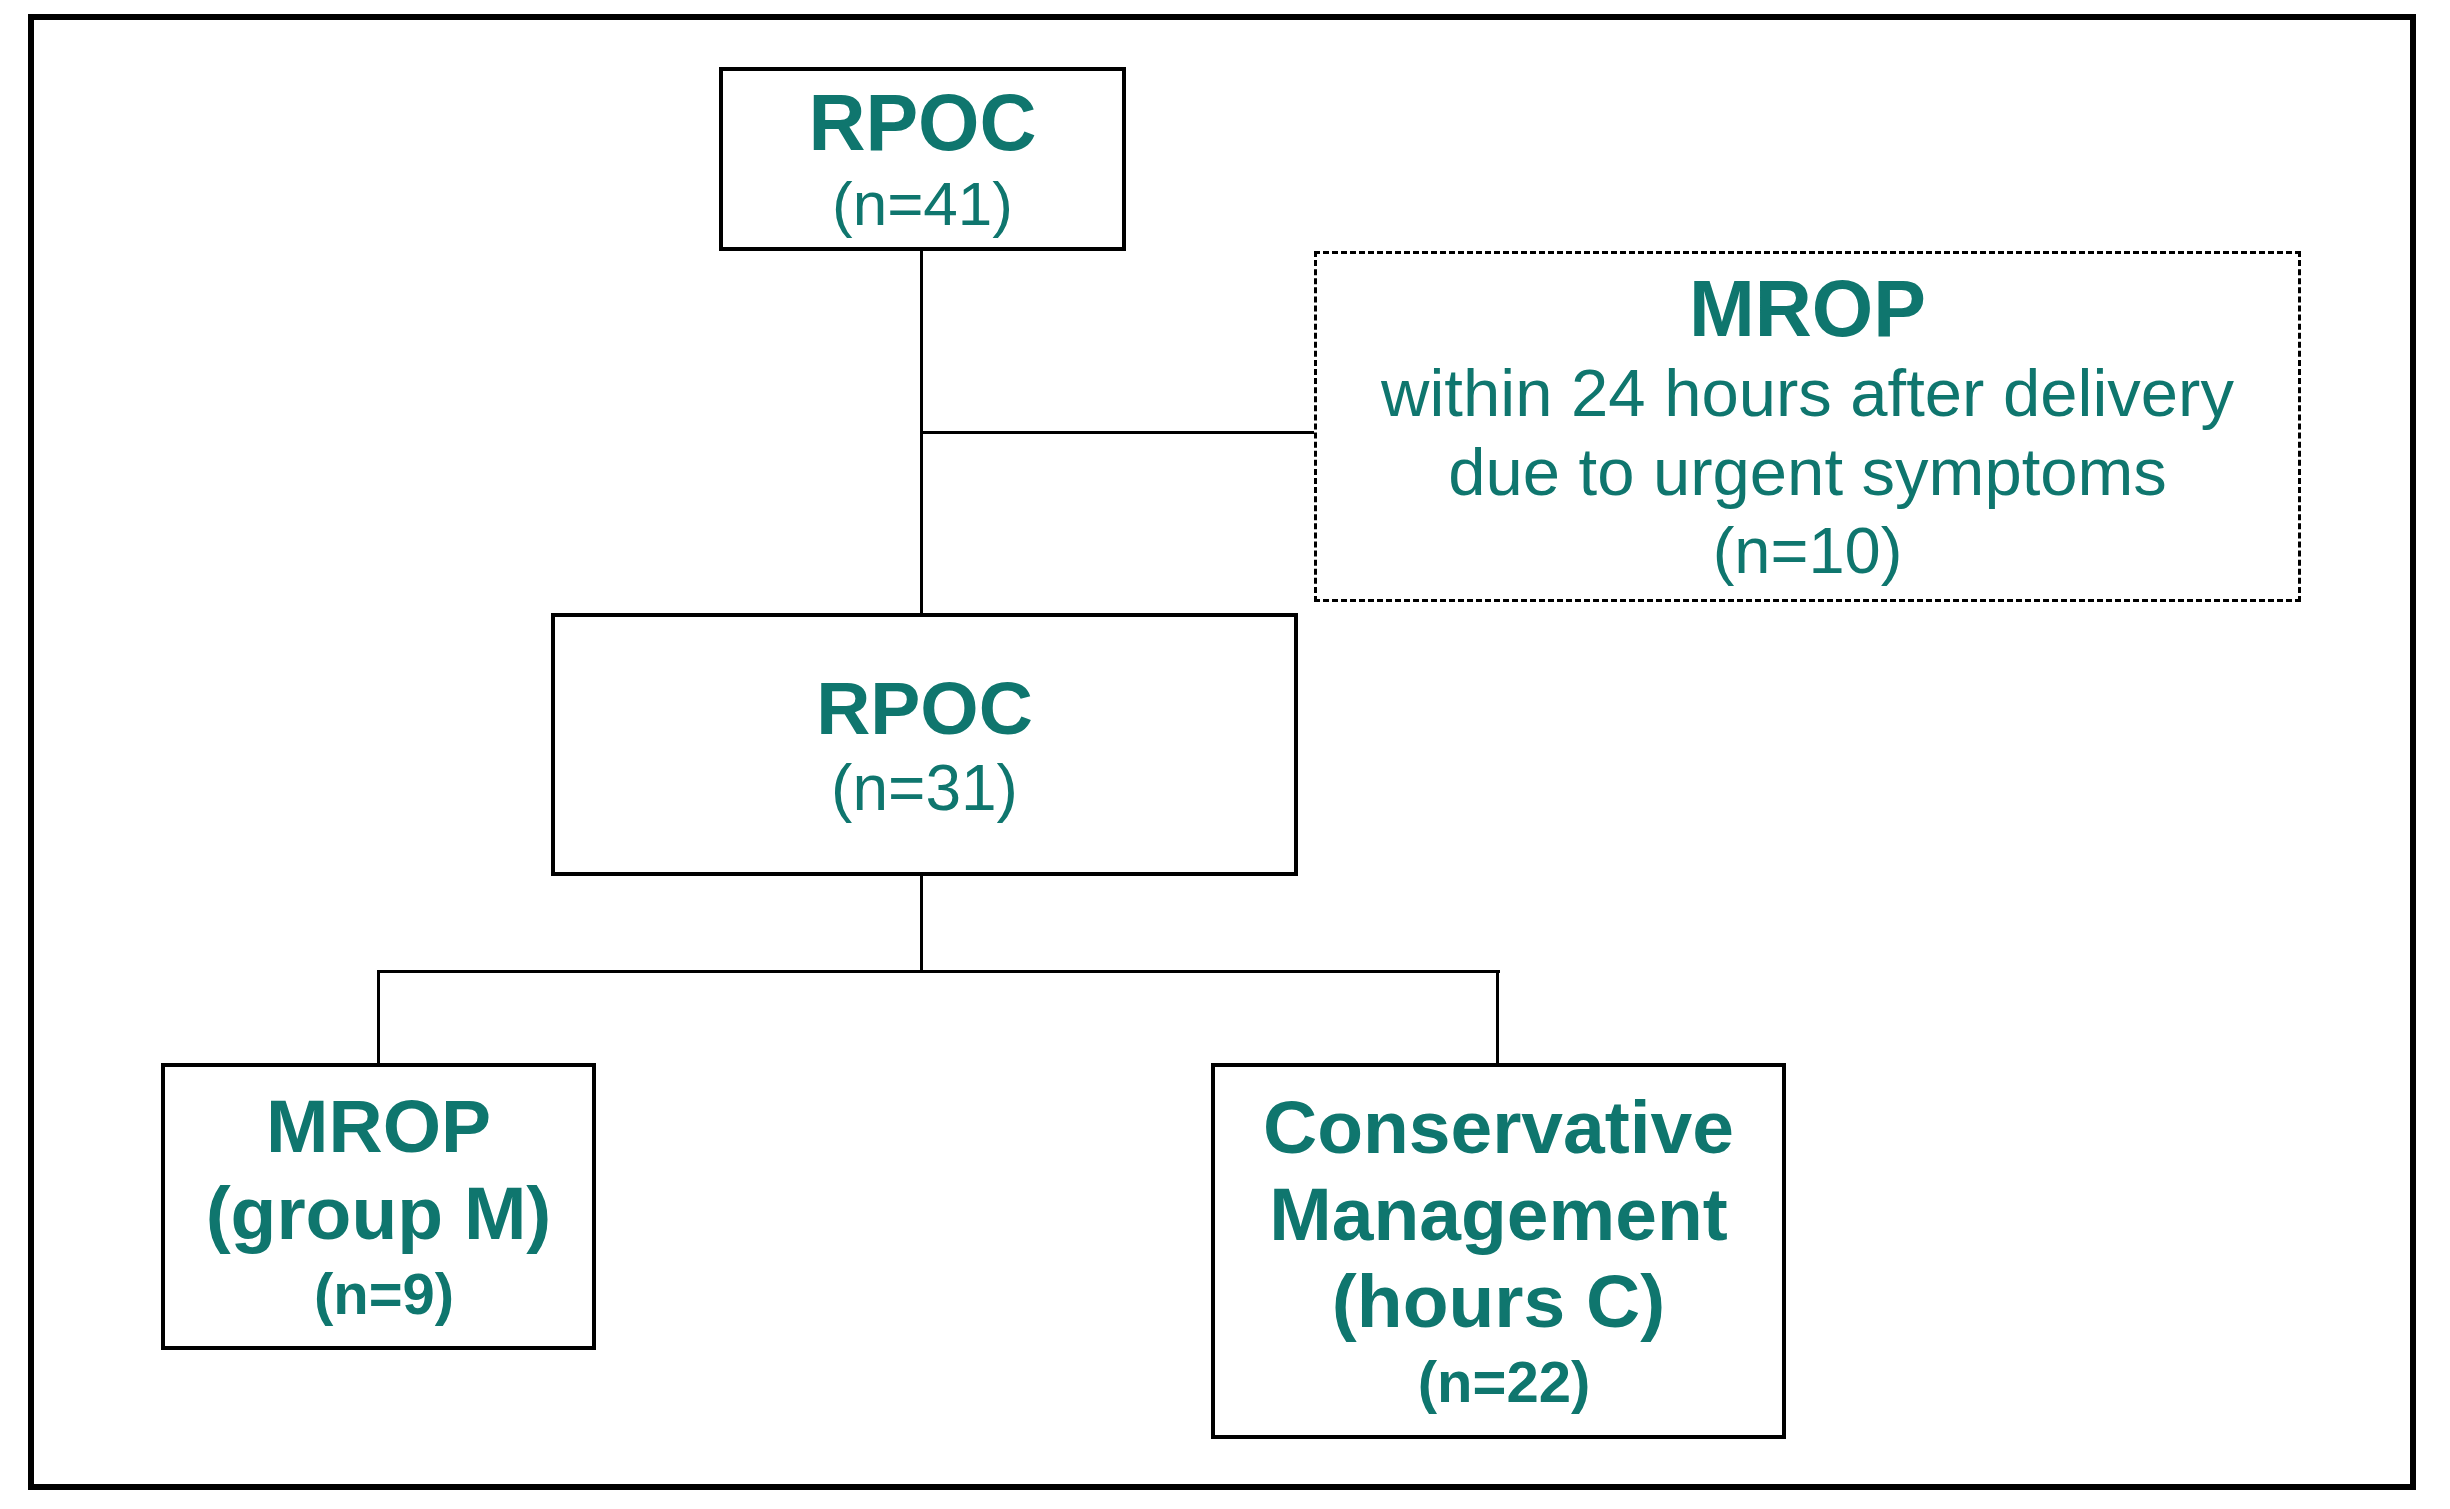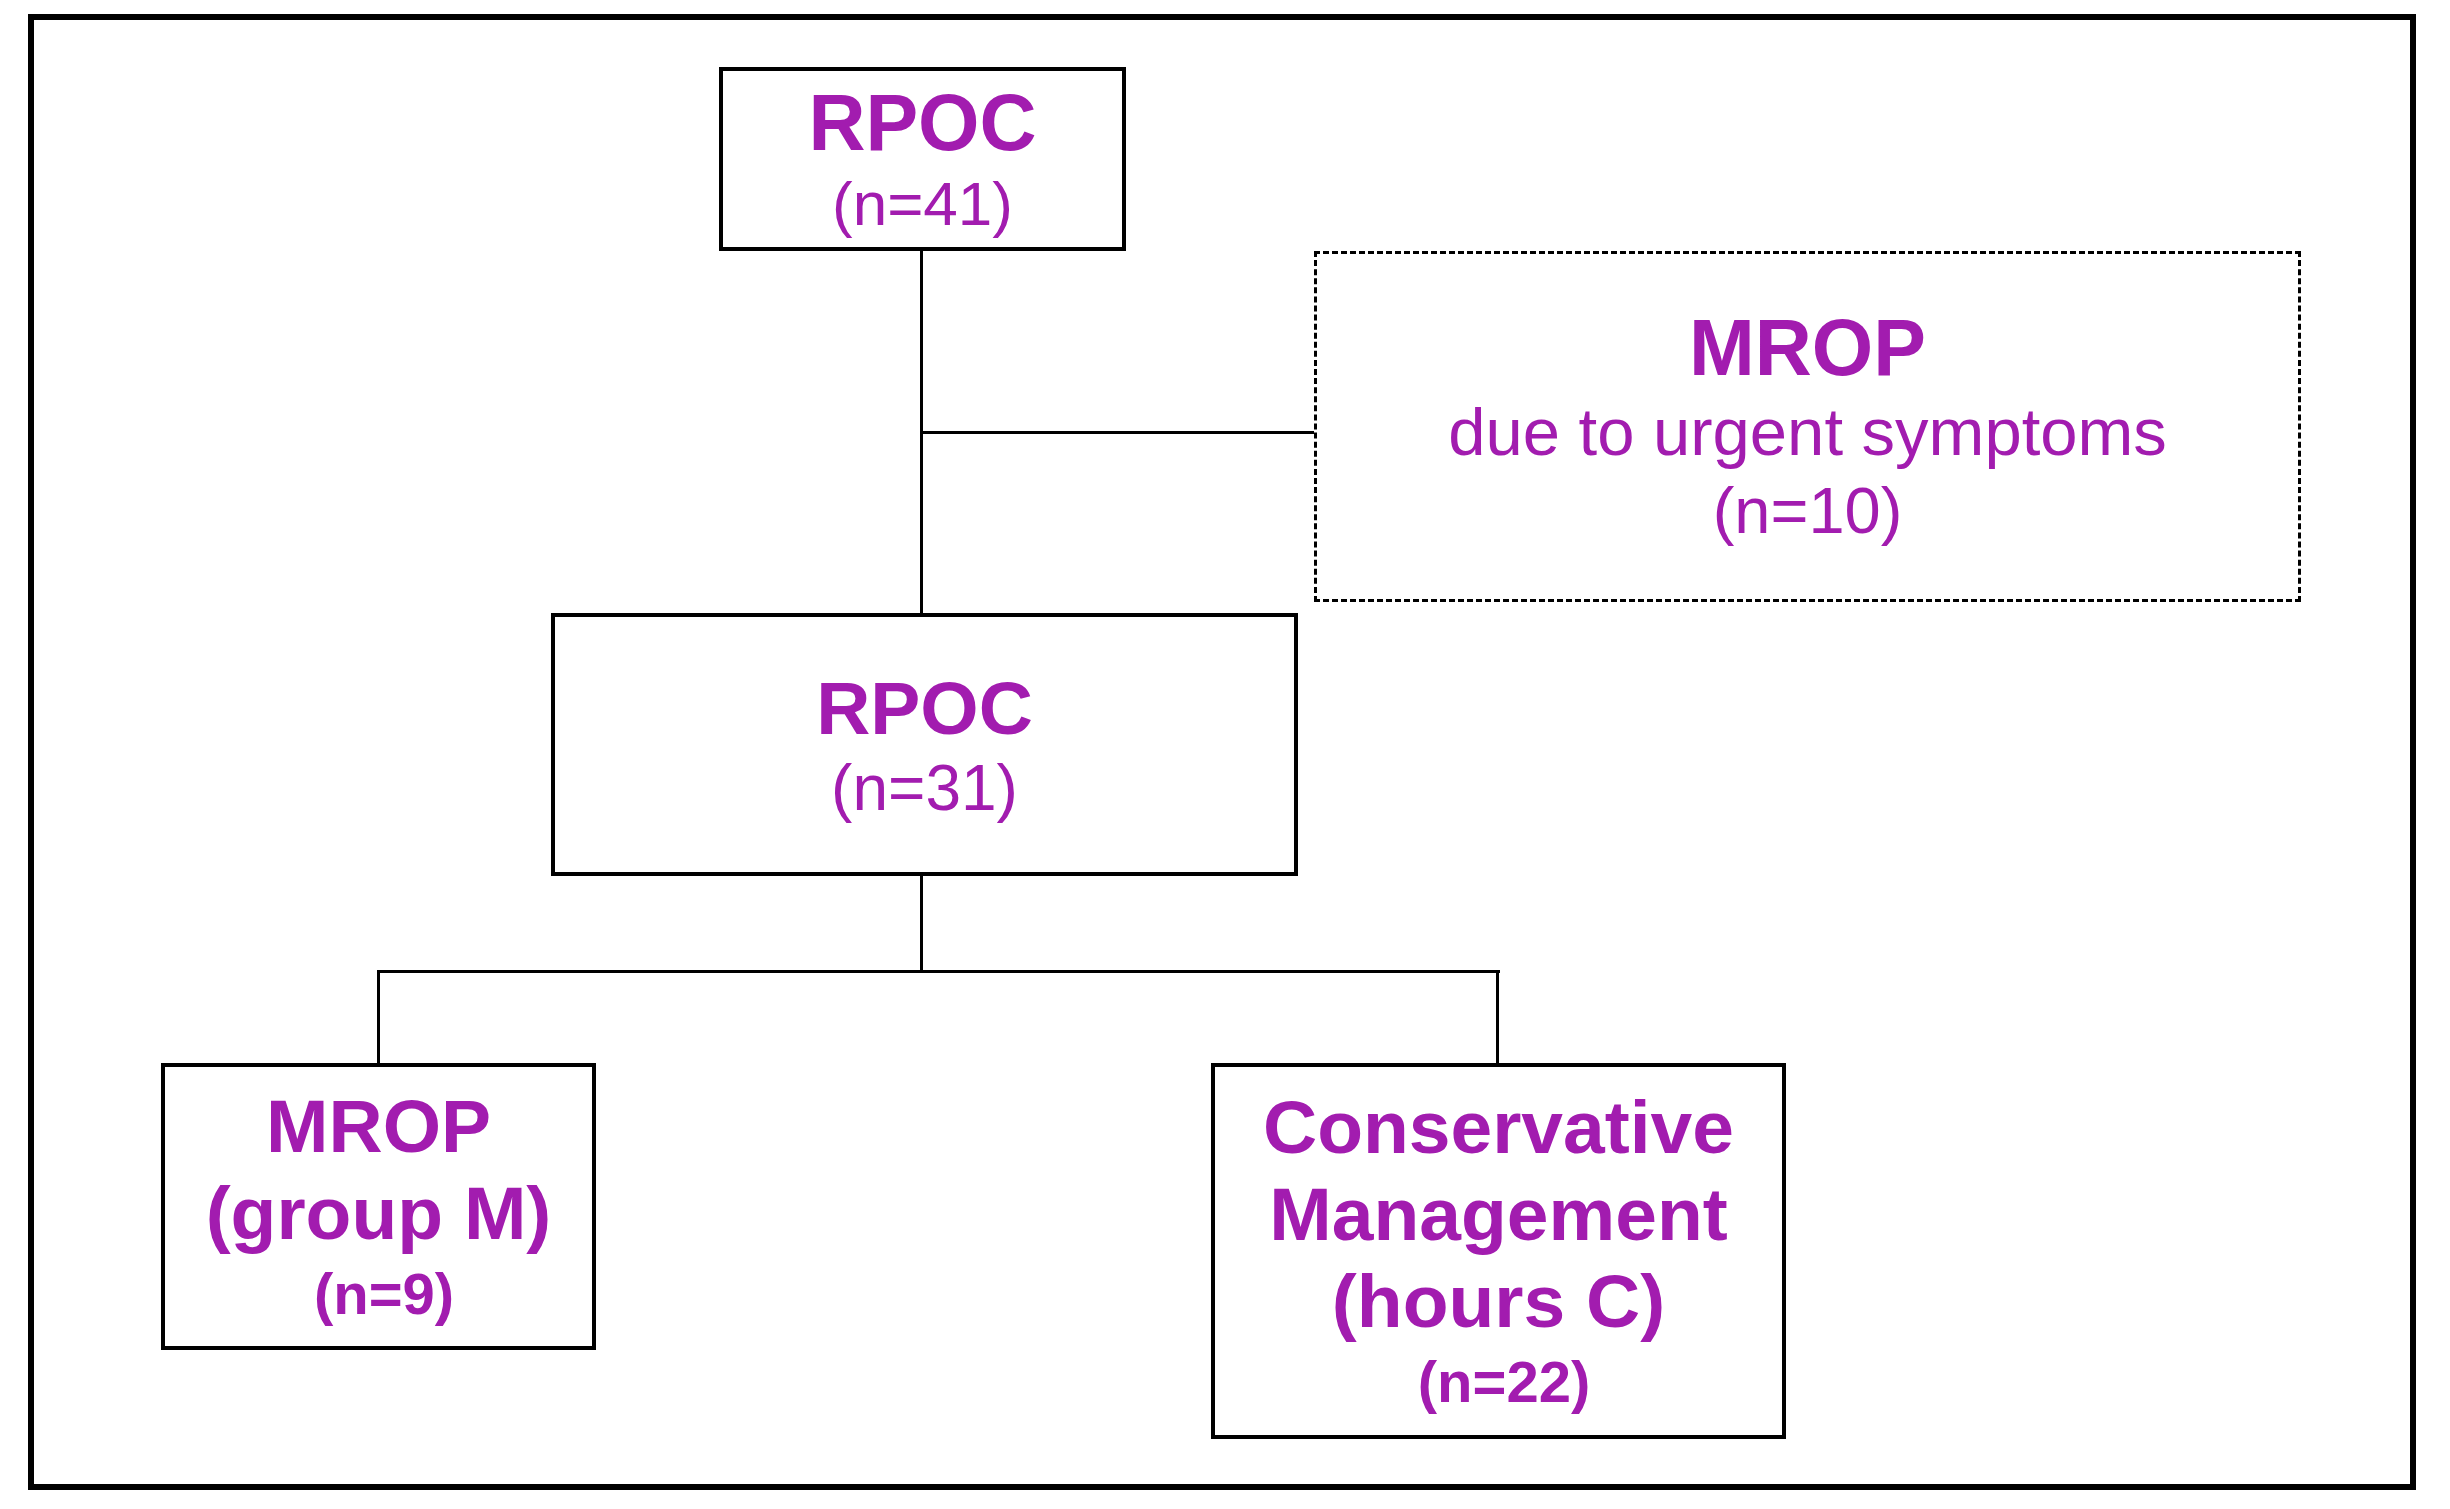--- a/index.html
+++ b/index.html
@@ -6,21 +6,21 @@
     margin: 0;
     padding: 0;
     background: #ffffff;
   }
   .stage {
     position: relative;
     width: 2450px;
     height: 1509px;
     background: #ffffff;
     font-family: "Liberation Sans", "DejaVu Sans", sans-serif;
-    color: #a21caf;
+    color: #0f766e;
     overflow: hidden;
   }
   .outer-border {
     position: absolute;
     left: 28px;
     top: 13.7px;
     width: 2388px;
     height: 1476px;
     border: 6.9px solid #000000;
     box-sizing: border-box;
@@ -77,20 +77,21 @@
   <div class="connector" style="left:377px; top:970px; width:3.4px; height:93px;"></div>
   <div class="connector" style="left:1496px; top:970px; width:3.4px; height:93px;"></div>
 
   <div class="node" style="left:719px; top:67px; width:407px; height:184px;">
     <span class="ln t-title">RPOC</span>
     <span class="ln t-n">(n=41)</span>
   </div>
 
   <div class="node dashed" style="left:1314px; top:251px; width:987px; height:351px;">
     <span class="ln d-title">MROP</span>
+    <span class="ln d-line">within 24 hours after delivery</span>
     <span class="ln d-line">due to urgent symptoms</span>
     <span class="ln d-n">(n=10)</span>
   </div>
 
   <div class="node" style="left:551px; top:613px; width:747px; height:263px;">
     <span class="ln m-title">RPOC</span>
     <span class="ln m-n">(n=31)</span>
   </div>
 
   <div class="node" style="left:161px; top:1063px; width:435px; height:287px;">

